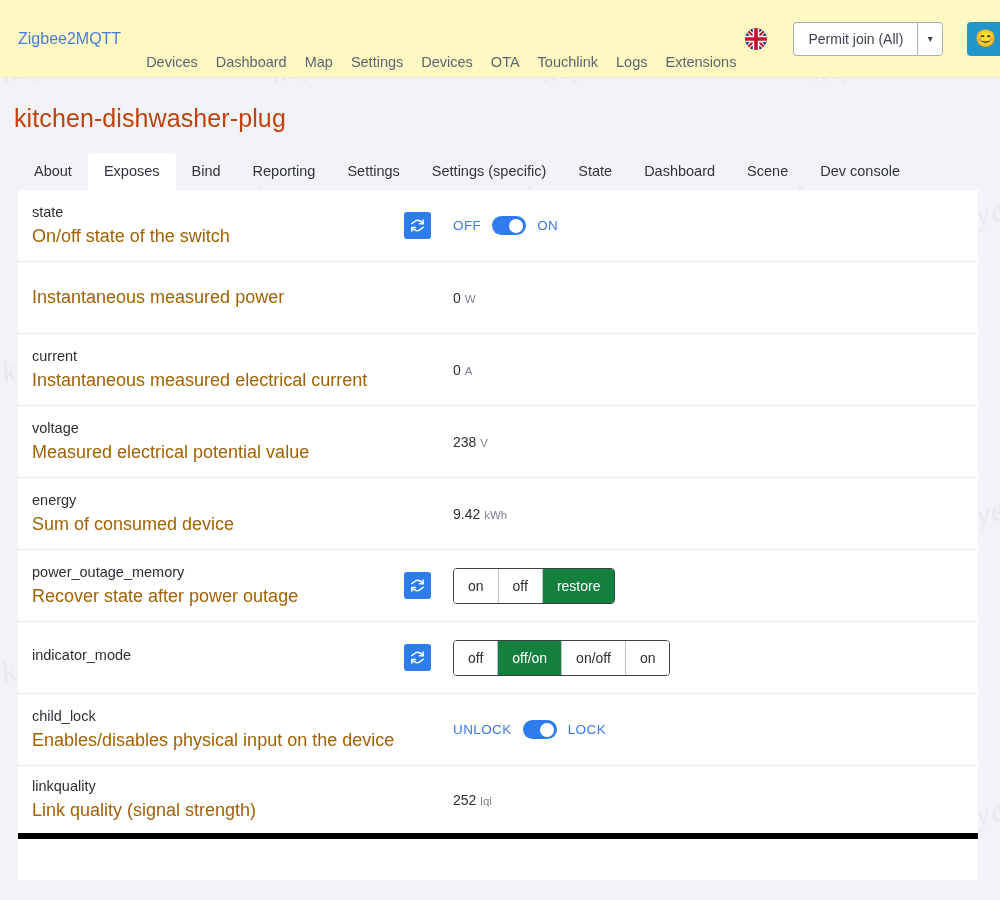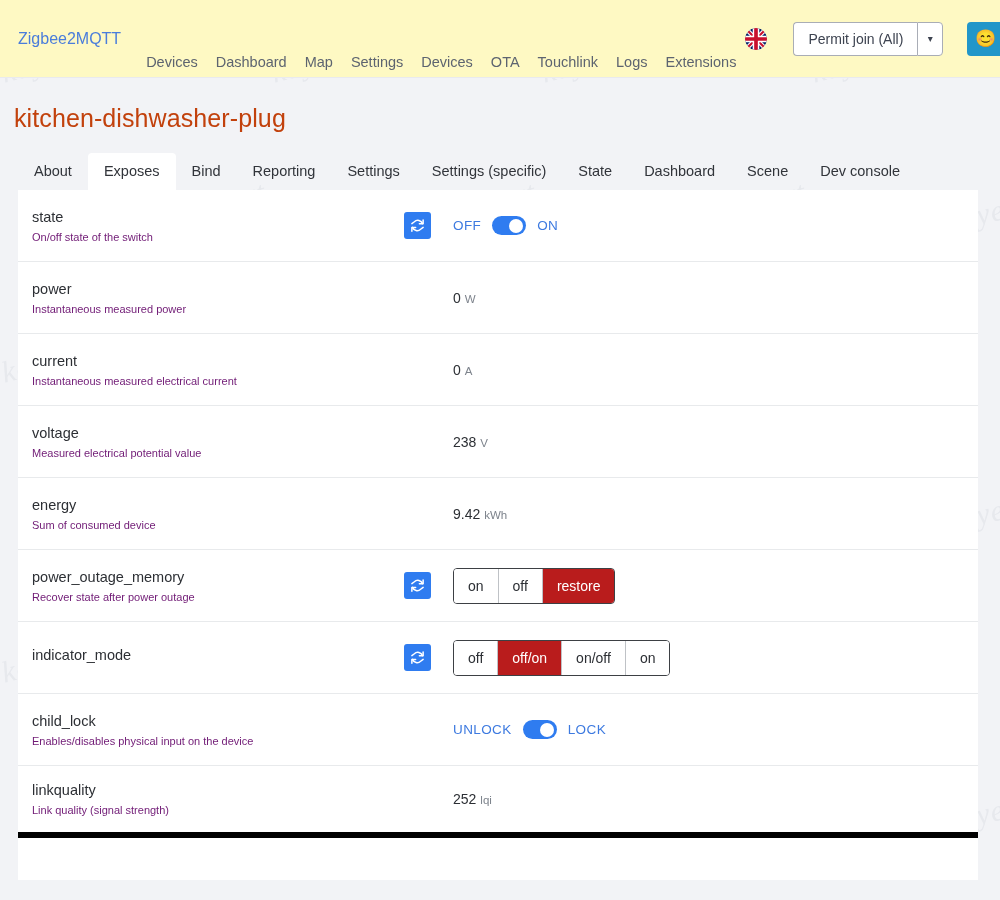--- a/index.html
+++ b/index.html
@@ -158,22 +158,22 @@
   }
   .row:last-child { border-bottom: 6px solid #000000; }
 
   .row-label { width: 372px; flex: 0 0 372px; }
   .row-name {
     font-size: 14.5px;
     color: #2c2f34;
     margin-bottom: 6px;
   }
   .row-desc {
-    font-size: 11px;
-    color: #701a75;
+    font-size: 18px;
+    color: #a16207;
   }
 
   .row-control {
     display: flex;
     align-items: center;
     flex: 1;
     gap: 0;
   }
 
   
@@ -240,21 +240,21 @@
     background: #ffffff;
     color: #2c2f34;
     border: none;
     border-right: 1px solid #bfc2c6;
     cursor: pointer;
     white-space: nowrap;
     font-family: "Liberation Sans", sans-serif;
   }
   .btn-group .gbtn:last-child { border-right: none; }
   .btn-group .gbtn.active {
-    background: #b91c1c;
+    background: #15803d;
     color: #ffffff;
   }
 </style>
 </head>
 <body>
 
 <div class="navbar">
   <div class="brand">Zigbee2MQTT</div>
   <div class="nav-links" id="nav-links">
       <div class="nav-link">Devices</div>
@@ -324,21 +324,20 @@
           <span class="toggle-side">OFF</span>
           <div class="switch">
             <div class="knob"></div>
           </div>
           <span class="toggle-side">ON</span>
         </div>
       </div>
     </div>
     <div class="row">
       <div class="row-label">
-        <div class="row-name">power</div>
         <div class="row-desc">Instantaneous measured power</div>
       </div>
       <div class="row-control">
         <span style="display: inline-block; width: 49px; flex: 0 0 49px;"></span>
         <div><span class="value-num">0</span><span class="value-unit">W</span></div>
       </div>
     </div>
     <div class="row">
       <div class="row-label">
         <div class="row-name">current</div>

